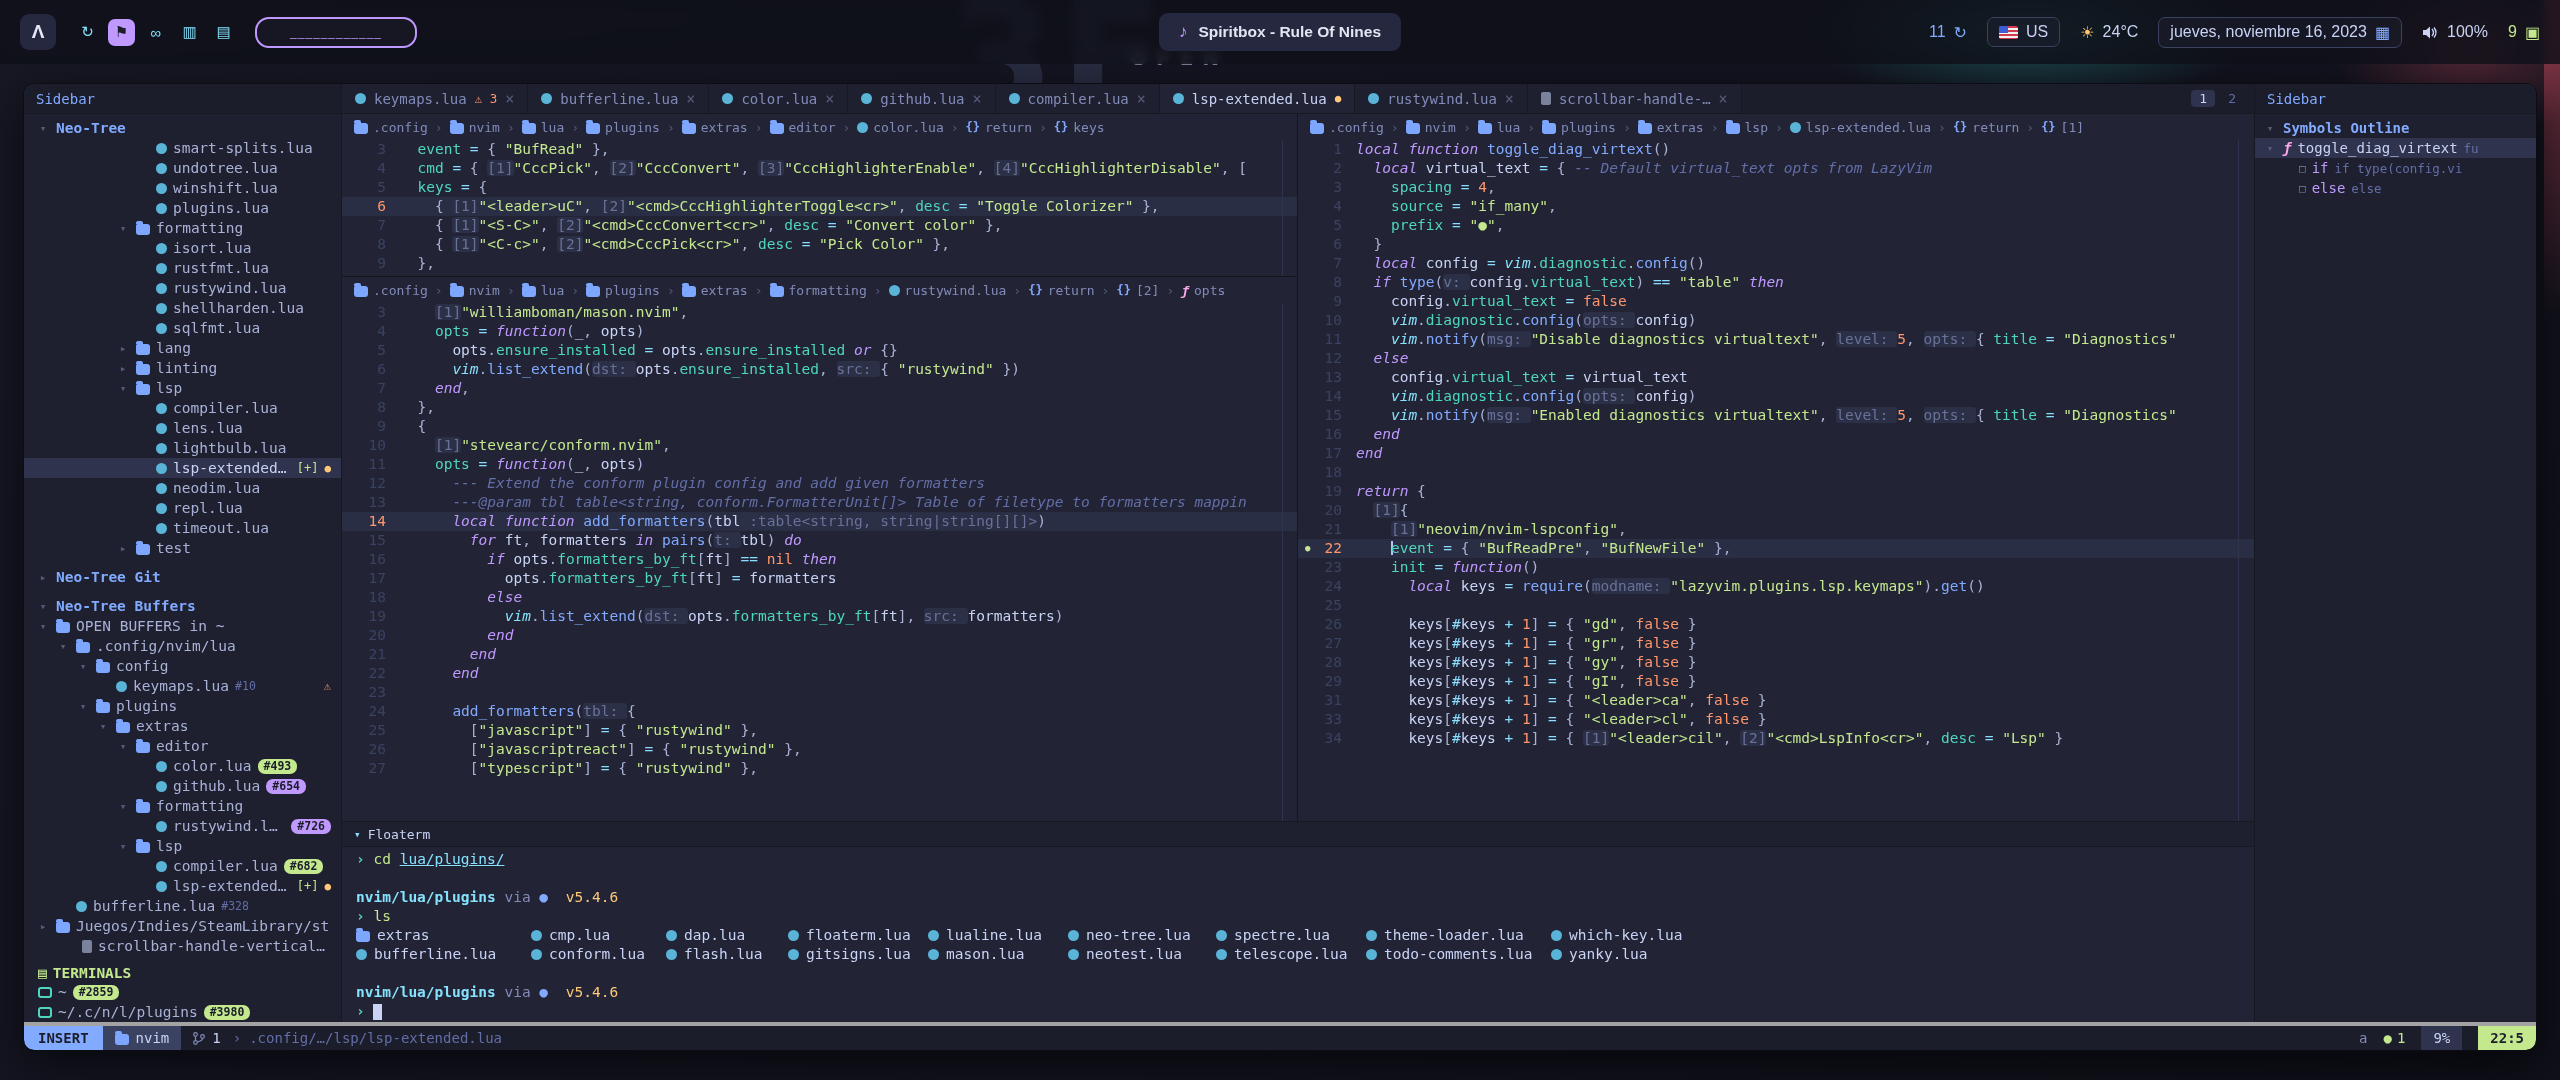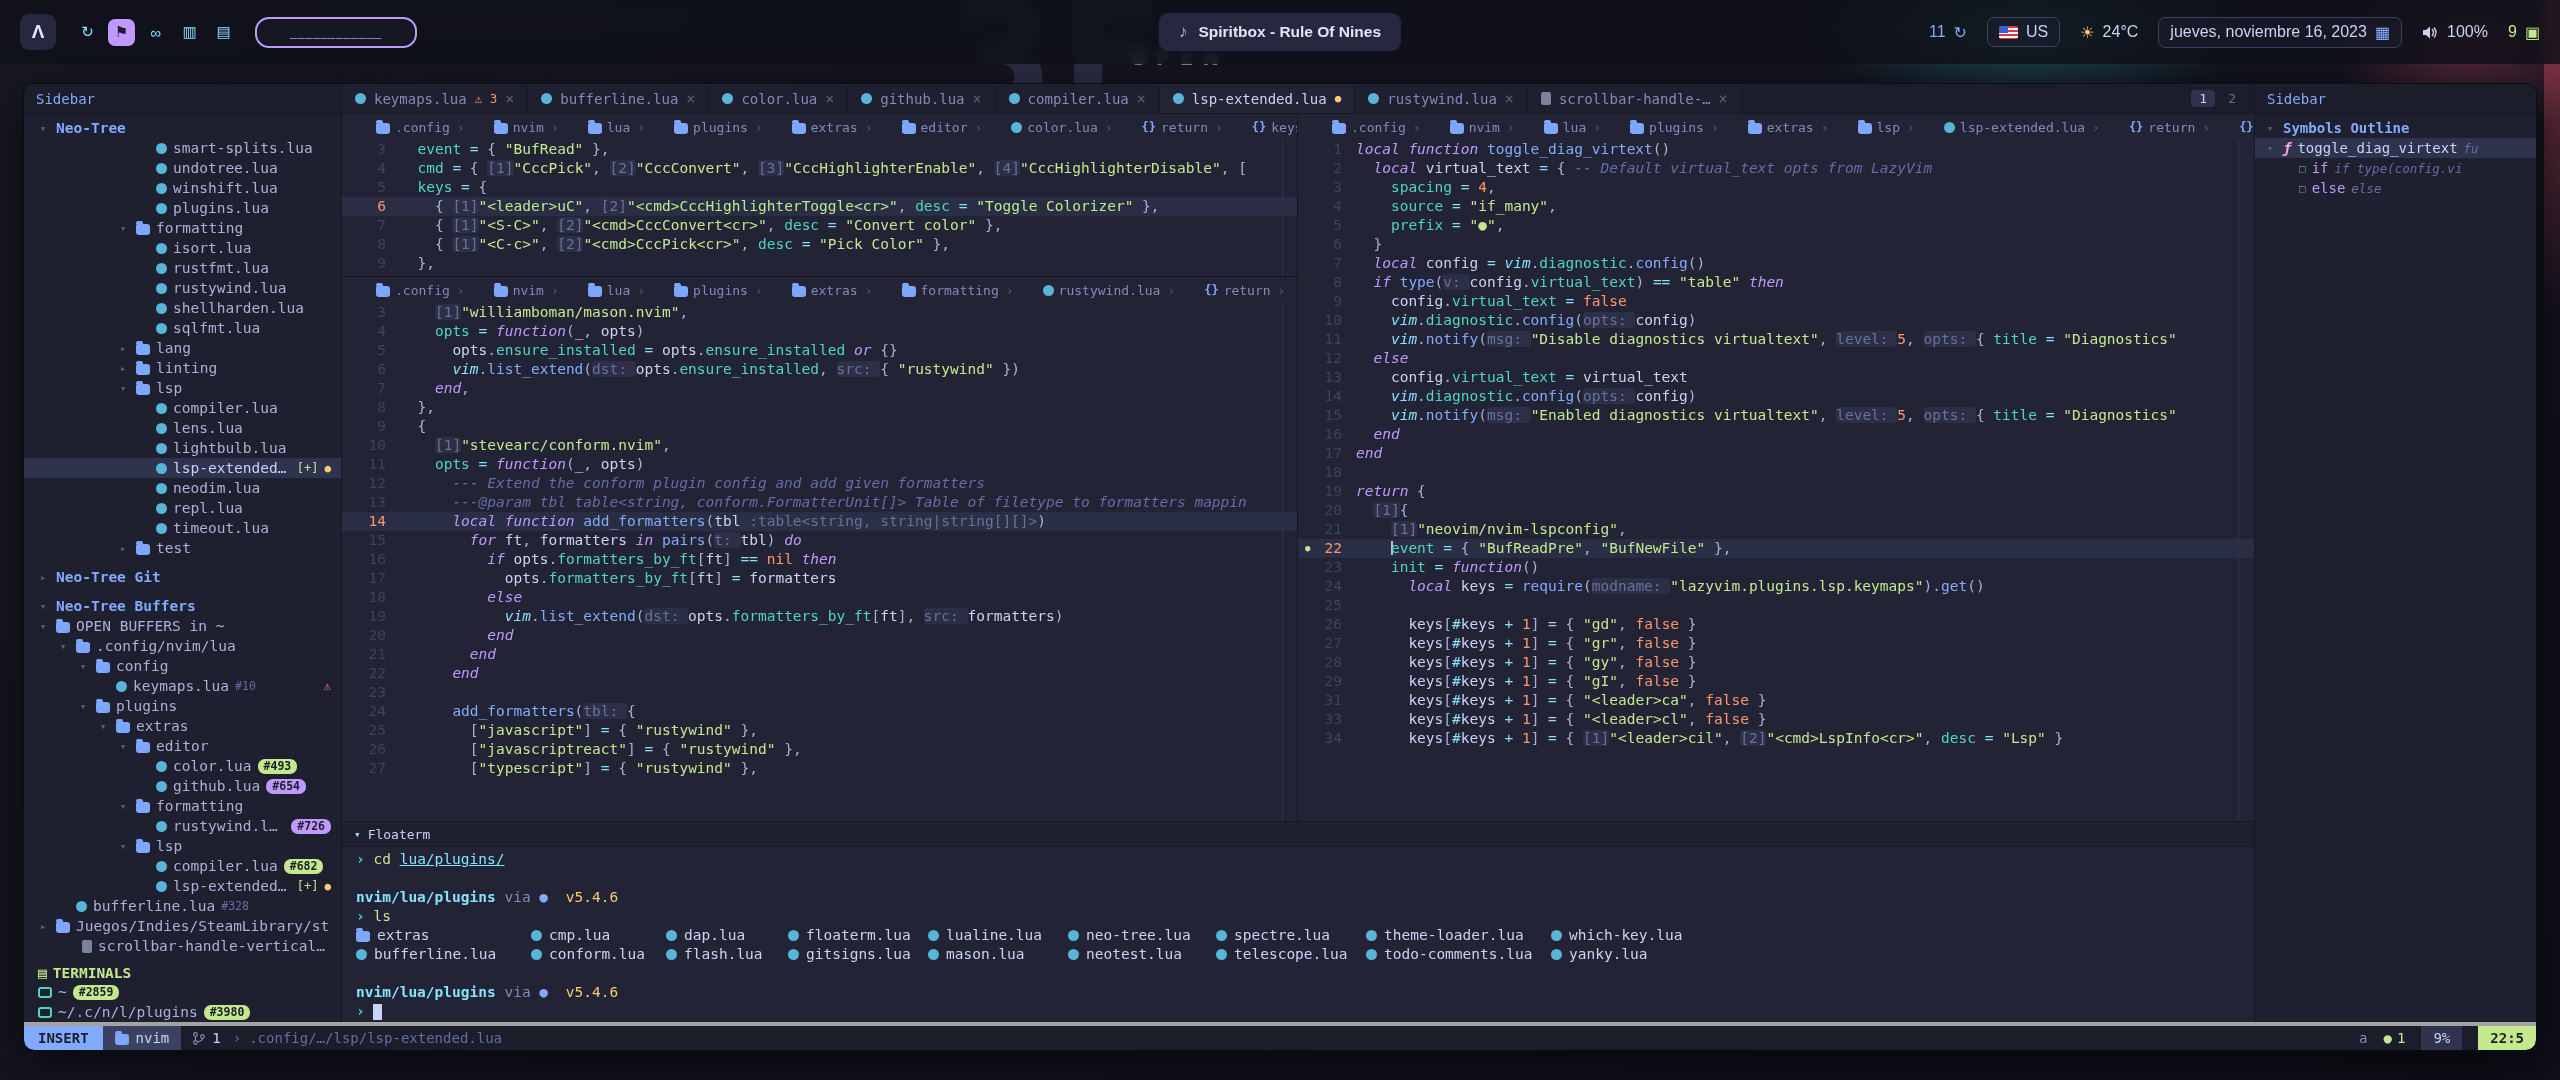--- a/index.html
+++ b/index.html
@@ -79,21 +79,21 @@
   
   .center{display:flex;flex-direction:column;min-width:0;background:#222436;}
   .splits{flex:1;display:flex;min-height:0;}
   .split-l{width:50%;display:flex;flex-direction:column;border-right:1px solid #15161e;box-sizing:border-box;}
   .split-r{width:50%;display:flex;flex-direction:column;}
   .pane{position:relative;overflow:hidden;background:#222436;font-size:14.5px;}
   .pane-a{height:162px;flex:none;}
   .pane-b{flex:1;border-top:1px solid #15161e;}
   .pane-c{flex:1;}
   .winbar{height:26px;display:flex;align-items:center;gap:7px;padding:0 12px;font-size:13px;color:#828bb8;white-space:nowrap;overflow:hidden;}
-  .crumb{display:flex;align-items:center;gap:5px;flex:none;margin-left:22px;}
+  .crumb{display:flex;align-items:center;gap:5px;flex:none;}
   .crumb-sep{color:#565a78;flex:none;}
   .codeline{display:flex;height:19px;line-height:19px;white-space:pre;}
   .codeline.cur{background:#2a2e44;}
   .gut{flex:none;width:58px;position:relative;display:flex;justify-content:flex-end;align-items:center;color:#3b4261;padding-right:14px;box-sizing:border-box;}
   .sign{position:absolute;left:7px;color:#c3e88d;font-size:9px;}
   .codeline.cur .num{color:#ff966c;}
   .code{flex:1;overflow:hidden;}
   .ccol{position:absolute;top:26px;bottom:0;width:1px;background:#2f334d;left:calc(58px + 101ch);pointer-events:none;}
   .tk-k{color:#c099ff;font-style:italic;}
   .tk-f{color:#82aaff;}
@@ -122,21 +122,21 @@
   .t-ver{color:#ffc777;margin-left:9px;}
   .t-moon{color:#82aaff;}
   .t-cursor{display:inline-block;width:9px;height:16px;background:#c8d3f5;vertical-align:middle;}
   .ls-row{display:grid;grid-template-columns:175px 135px 122px 140px 140px 148px 150px 185px 170px;height:19px;align-items:center;}
   .ls-cell{display:flex;gap:7px;align-items:center;color:#c8d3f5;overflow:hidden;white-space:nowrap;}
 
   
   .sym-row{height:20px;display:flex;align-items:center;gap:6px;padding:0 8px;font-size:14px;color:#c8d3f5;white-space:nowrap;overflow:hidden;box-sizing:border-box;}
   .sym-row.selected{background:#2f334d;}
   .sym-kw{color:#c099ff;}
-  .sym-detail{color:#636da6;font-style:italic;font-size:12.5px;overflow:hidden;}
+  .sym-detail{color:#636da6;font-size:12.5px;overflow:hidden;}
 
   
   .statusline{grid-column:1/4;background:#1b1d2b;border-top:4px solid #a3a3a3;display:flex;align-items:center;font-size:14px;color:#828bb8;overflow:hidden;}
   .mode{background:#82aaff;color:#1b1d2b;font-weight:bold;padding:0 14px;height:100%;display:flex;align-items:center;}
   .seg-cwd{background:#3b4261;color:#c8d3f5;padding:0 12px;height:100%;display:flex;align-items:center;gap:7px;}
   .seg-branch{padding:0 12px;color:#c8d3f5;display:flex;gap:7px;align-items:center;}
   .seg-path{color:#636da6;display:flex;gap:8px;align-items:center;}
   .sl-right{margin-left:auto;display:flex;align-items:center;gap:16px;height:100%;}
   .seg-a{color:#828bb8;}
   .seg-mod{color:#c3e88d;display:flex;gap:5px;align-items:center;}

